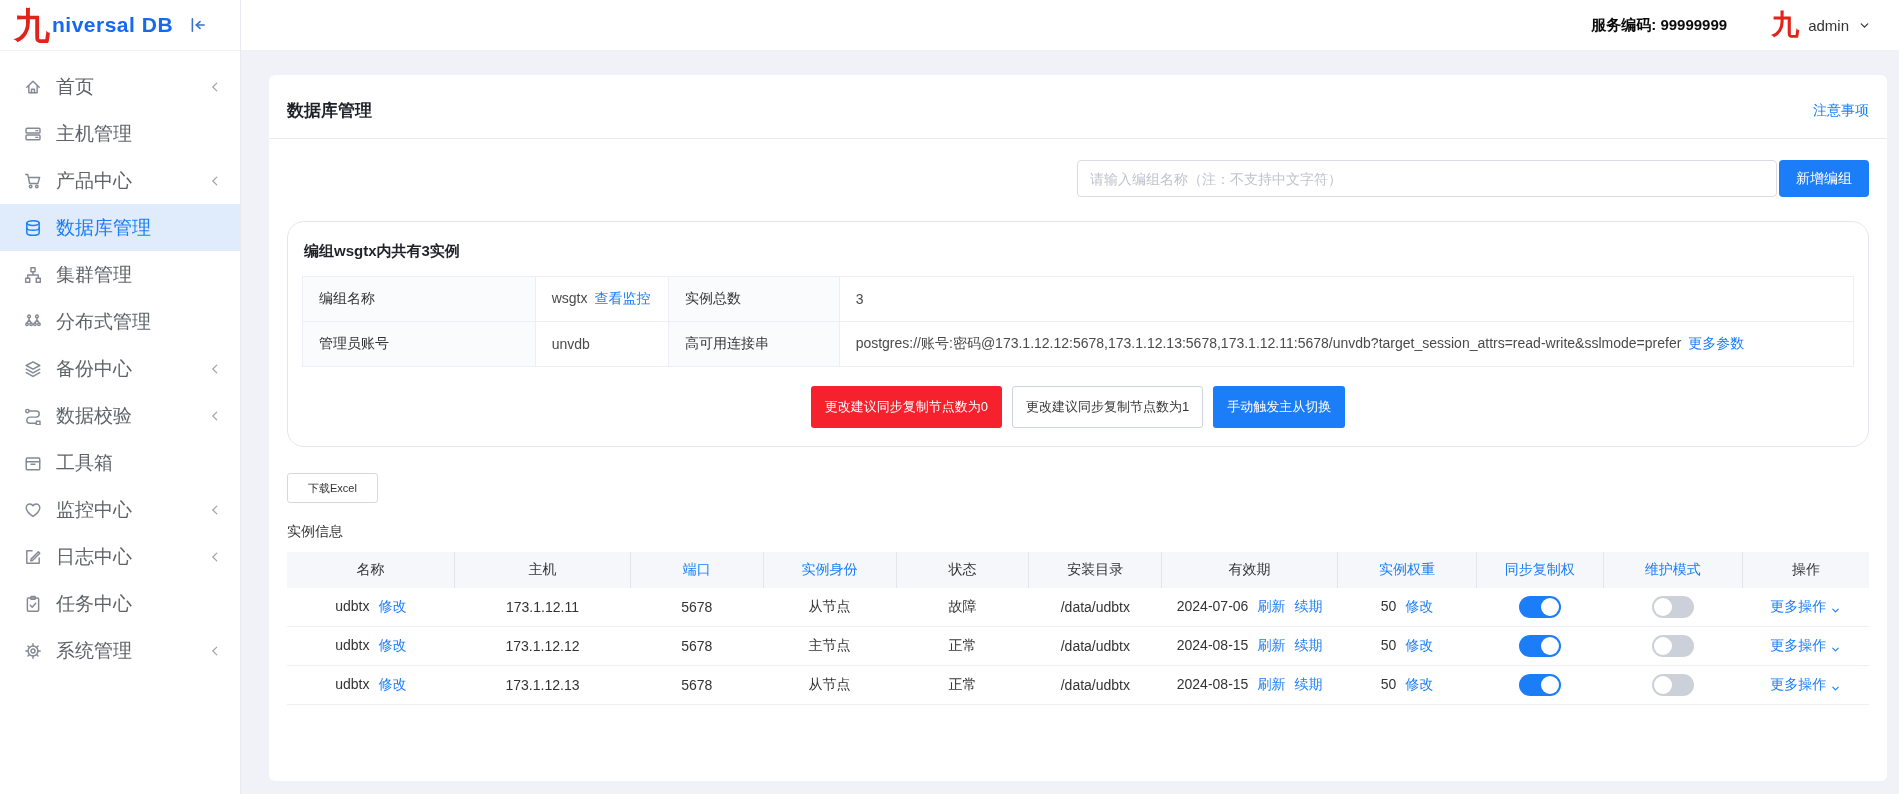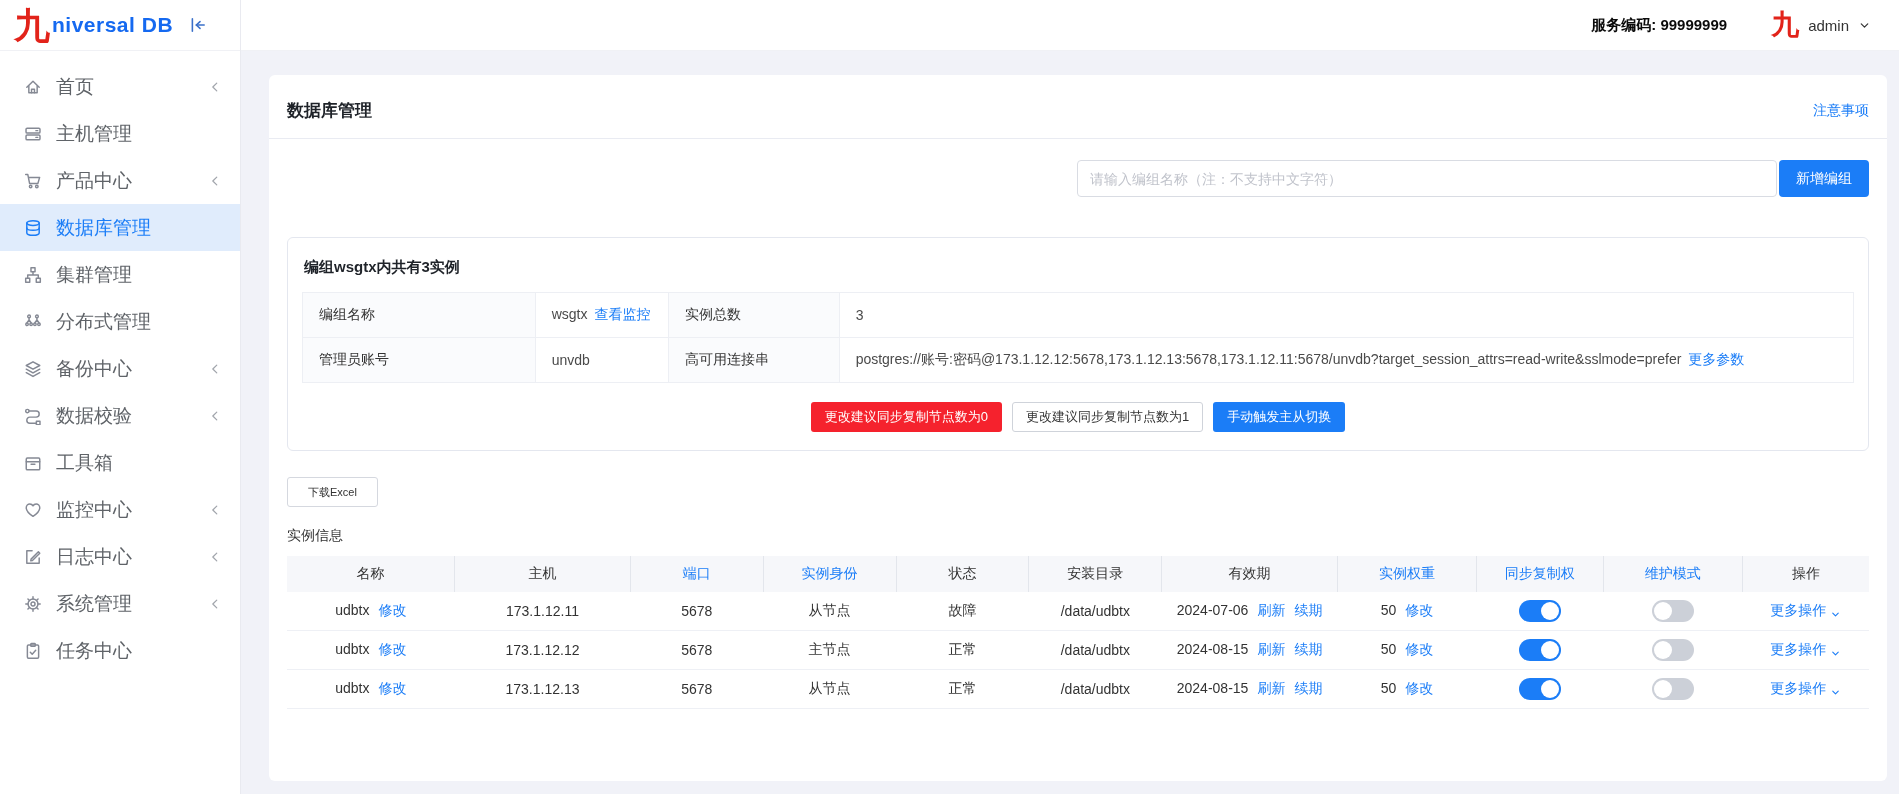--- a/index.html
+++ b/index.html
@@ -43,29 +43,29 @@
   .notice-link { color: var(--accent, #1b7df7); font-size: 14px; cursor: pointer; }
 
   .search-row { display: flex; justify-content: flex-end; align-items: center; padding: 21px 18px 0; gap: 2px; }
   .search-input { width: 700px; height: 37px; border: 1px solid #d9dce3; border-radius: 4px; padding: 0 12px; font-size: 14px; color: #333; font-family: inherit; outline: none; }
   .search-input::placeholder { color: #c0c3cb; }
   .btn-add { height: 37px; padding: 0 17px; background: var(--accent, #1b7df7); color: #fff; border: none; border-radius: 4px; font-size: 14px; cursor: pointer; font-family: inherit; }
 
   .tabs { margin-top: 21px; padding: 0 18px; border-bottom: 1px solid #dcdfe6; }
   .tab { display: inline-block; padding: 10px 19px 11px; background: #fff; border: 1px solid #dcdfe6; border-bottom: 1px solid #fff; border-radius: 4px 4px 0 0; margin-bottom: -1px; color: var(--accent, #1b7df7); font-size: 14px; cursor: pointer; }
 
-  .panel { margin: 40px 18px 0; border: 1px solid #e4e7ef; border-radius: 6px; padding: 20px 14px 18px; }
+  .panel { margin: 24px 18px 0; border: 1px solid #e4e7ef; border-radius: 17px; padding: 20px 14px 18px; }
   .panel-title { font-weight: bold; font-size: 15px; color: #1f2329; margin: 0 0 15px 2px; }
   .info-table { width: 100%; border-collapse: collapse; border: 1px solid #e9ecf2; font-size: 14px; table-layout: fixed; }
   .info-table td { border: 1px solid #edeff4; padding: 13px 16px; color: #4a4a4a; overflow: hidden; white-space: nowrap; }
   .info-table td.lbl { background: #fafbfd; color: #333; }
   .info-link { color: var(--accent, #1b7df7); margin-left: 7px; cursor: pointer; }
 
   .actions { display: flex; justify-content: center; gap: 10px; margin-top: 19px; }
-  .btn { height: 30px; padding: 0 13px; border-radius: 3px; font-size: 13px; border: 1px solid transparent; cursor: pointer; font-family: inherit; }
+  .btn { height: 42px; padding: 0 13px; border-radius: 3px; font-size: 13px; border: 1px solid transparent; cursor: pointer; font-family: inherit; }
   .btn-danger { background: var(--danger, #f5222d); color: #fff; }
   .btn-plain { background: #fff; border-color: #cfd3da; color: #333; }
   .btn-primary { background: var(--accent, #1b7df7); color: #fff; }
 
   .download-btn { margin: 26px 18px 0; height: 30px; padding: 0 20px; background: #fff; border: 1px solid #d5d8df; border-radius: 3px; font-size: 11px; color: #333; cursor: pointer; font-family: inherit; display: inline-block; }
   .instances-label { margin: 20px 18px 11px; font-size: 14px; color: #333; }
 
   .inst-table { width: calc(100% - 36px); margin: 0 18px; border-collapse: collapse; font-size: 14px; text-align: center; table-layout: fixed; }
   .inst-table th { background: #f6f7fa; font-weight: normal; color: #333; padding: 9px 6px; }
   .inst-table th + th { border-left: 1px solid #e3e6ec; }
@@ -204,36 +204,36 @@
             <path d="M13.5 8.8 V13.5 H2.5 V2.5 H7.2"></path>
             <path d="M6.3 9.9 L12.8 3.4 L14 4.6 L7.5 11.1 L6 11.4 Z"></path>
           </svg>
           <span class="side-label">日志中心</span>
           <svg class="chev" width="14" height="14" viewBox="0 0 16 16" fill="none" stroke="#a0a4ab" stroke-width="1.4" stroke-linecap="round" stroke-linejoin="round">
             <path d="M10 3.5 L5.5 8 L10 12.5"></path>
           </svg>
         </div>
         <div class="side-item">
           <svg class="icon" width="18" height="18" viewBox="0 0 16 16" fill="none" stroke="currentColor" stroke-width="1.3" stroke-linecap="round" stroke-linejoin="round">
+            <rect x="3" y="2.6" width="10" height="11.8" rx="1"></rect>
+            <rect x="6" y="1.3" width="4" height="2.6" rx="0.6"></rect>
+            <path d="M5.6 9.2 L7.3 10.9 L10.4 7.4"></path>
+          </svg>
+          <span class="side-label">任务中心</span>
+        </div>
+        <div class="side-item">
+          <svg class="icon" width="18" height="18" viewBox="0 0 16 16" fill="none" stroke="currentColor" stroke-width="1.3" stroke-linecap="round" stroke-linejoin="round">
             <circle cx="8" cy="8" r="4.4"></circle>
             <circle cx="8" cy="8" r="1.8"></circle>
             <path d="M8 1.6 V3.6 M8 12.4 V14.4 M1.6 8 H3.6 M12.4 8 H14.4 M3.5 3.5 L4.9 4.9 M11.1 11.1 L12.5 12.5 M3.5 12.5 L4.9 11.1 M11.1 4.9 L12.5 3.5"></path>
           </svg>
           <span class="side-label">系统管理</span>
           <svg class="chev" width="14" height="14" viewBox="0 0 16 16" fill="none" stroke="#a0a4ab" stroke-width="1.4" stroke-linecap="round" stroke-linejoin="round">
             <path d="M10 3.5 L5.5 8 L10 12.5"></path>
           </svg>
-        </div>
-        <div class="side-item">
-          <svg class="icon" width="18" height="18" viewBox="0 0 16 16" fill="none" stroke="currentColor" stroke-width="1.3" stroke-linecap="round" stroke-linejoin="round">
-            <rect x="3" y="2.6" width="10" height="11.8" rx="1"></rect>
-            <rect x="6" y="1.3" width="4" height="2.6" rx="0.6"></rect>
-            <path d="M5.6 9.2 L7.3 10.9 L10.4 7.4"></path>
-          </svg>
-          <span class="side-label">任务中心</span>
         </div>
       </div>
   </div>
 
   <div class="right">
 
     <div class="topbar">
       <div class="service-code">服务编码: 99999999</div>
       <div class="user-block">
         <span class="user-mark">九</span>

